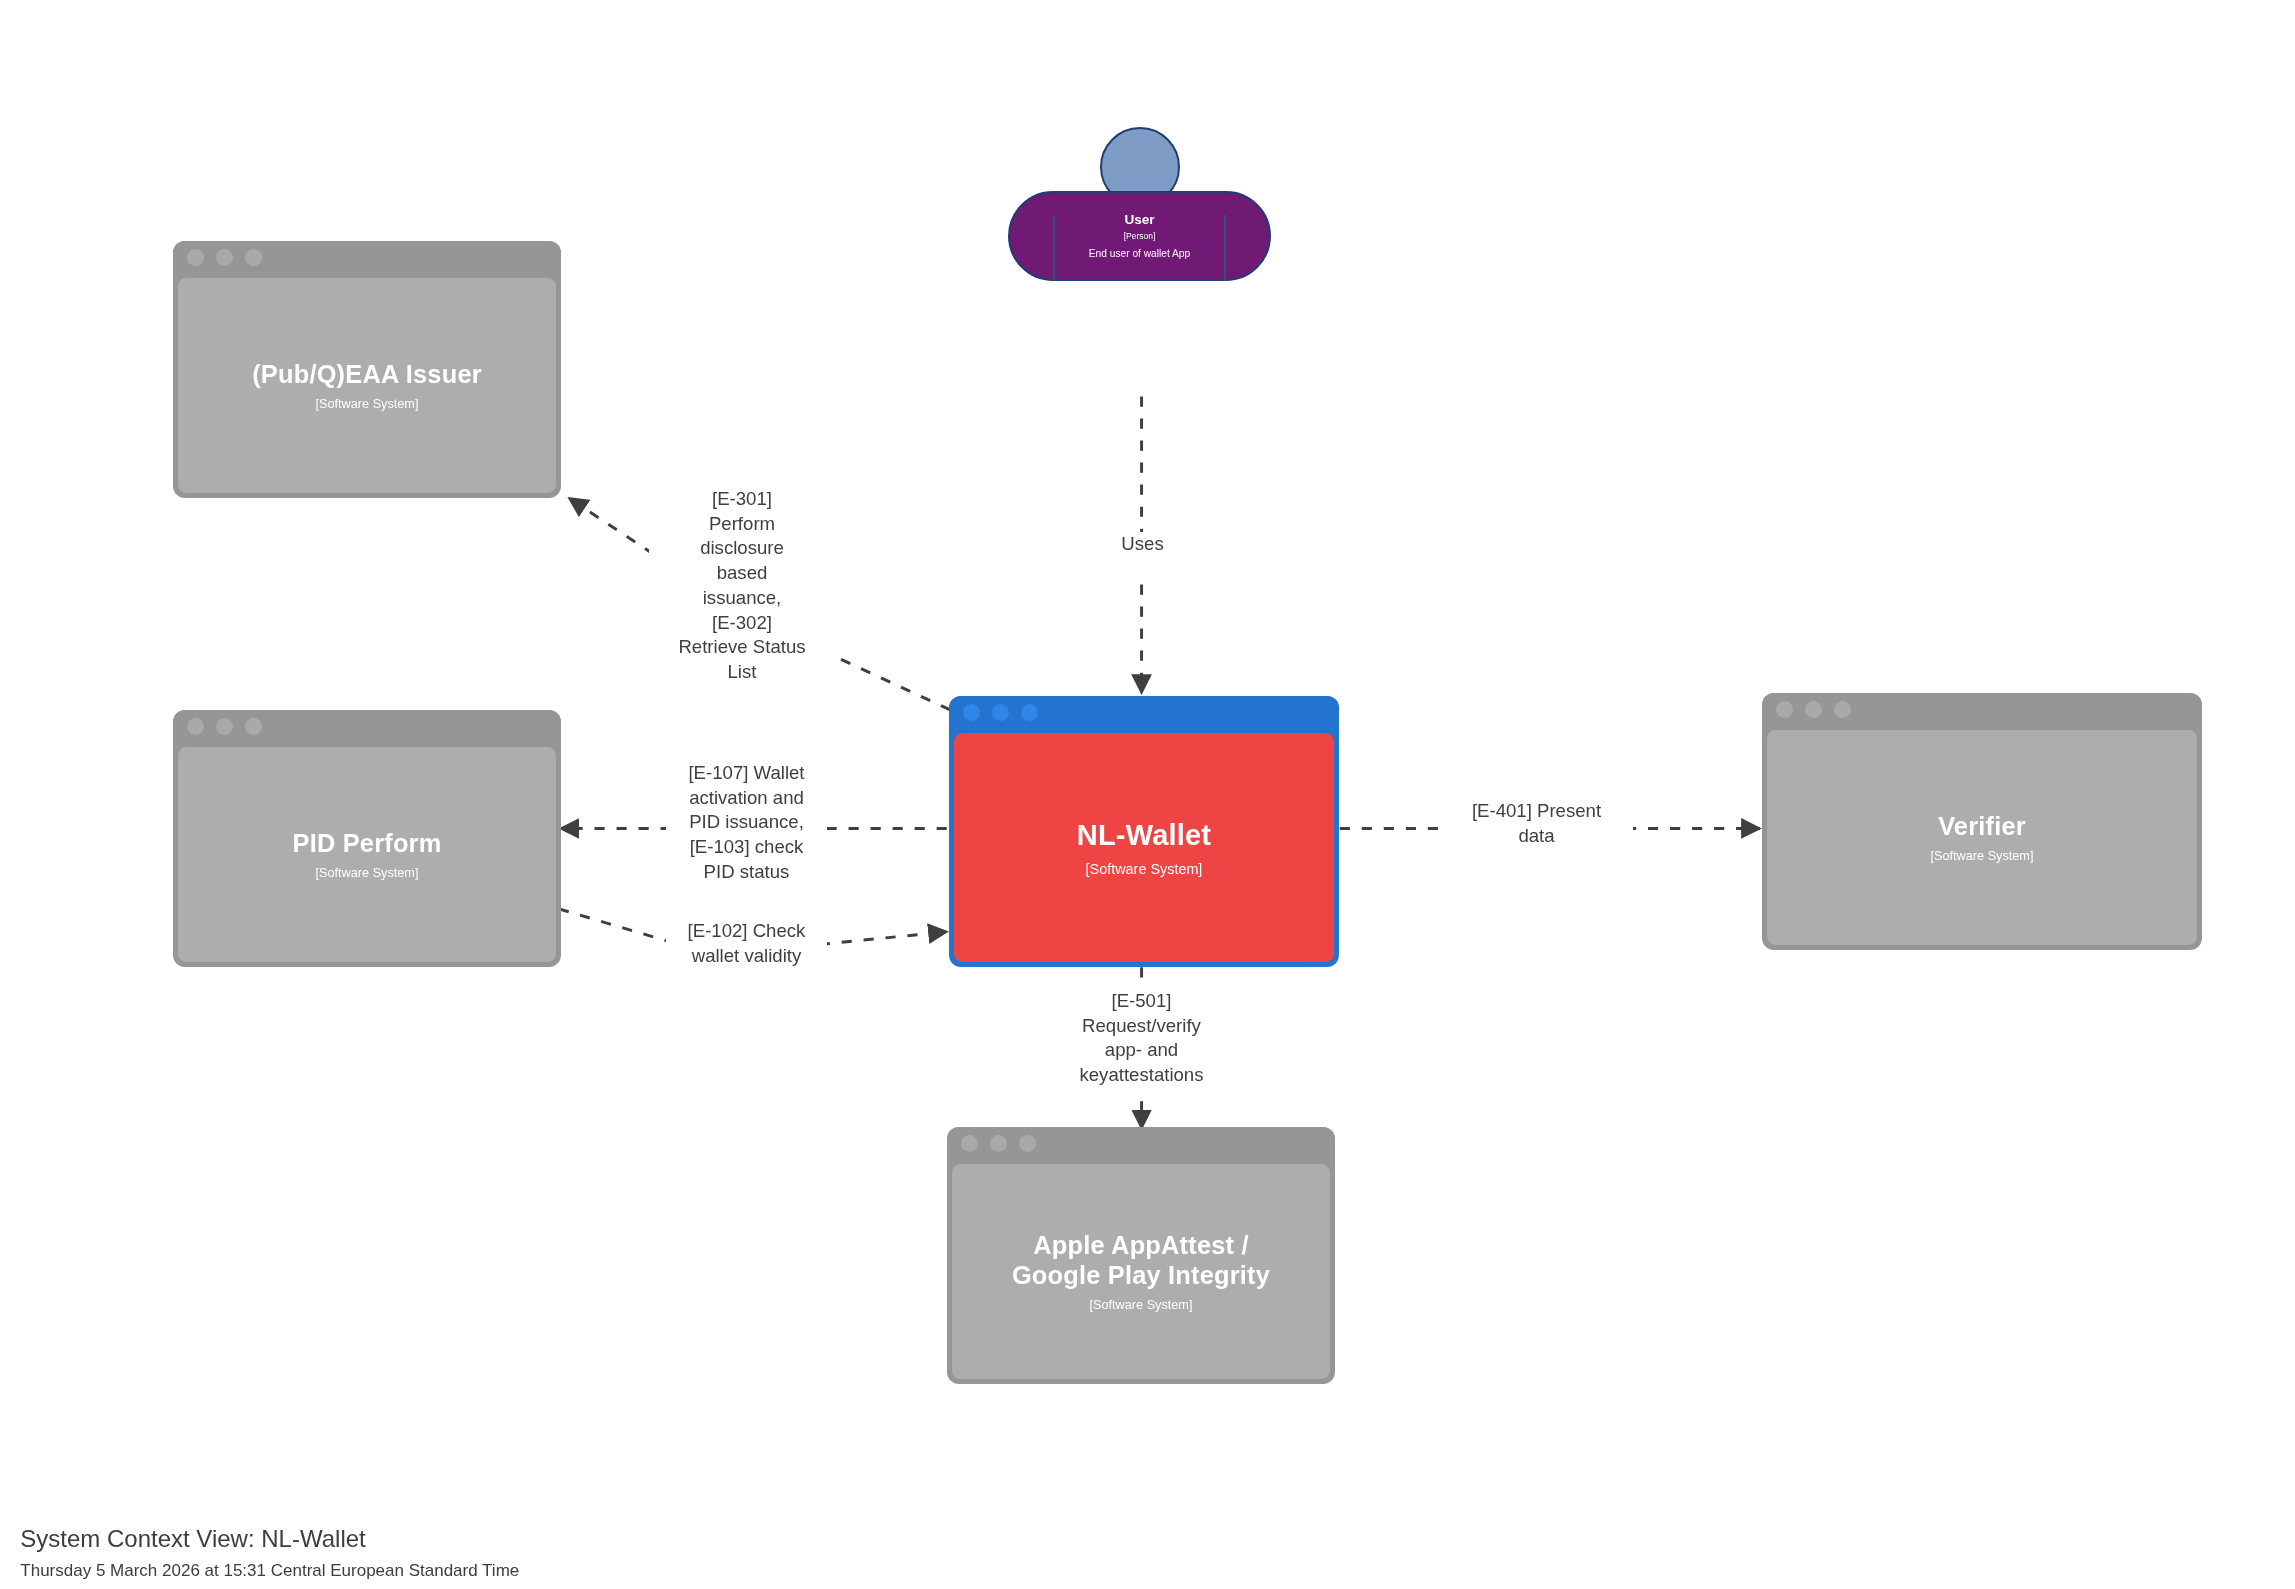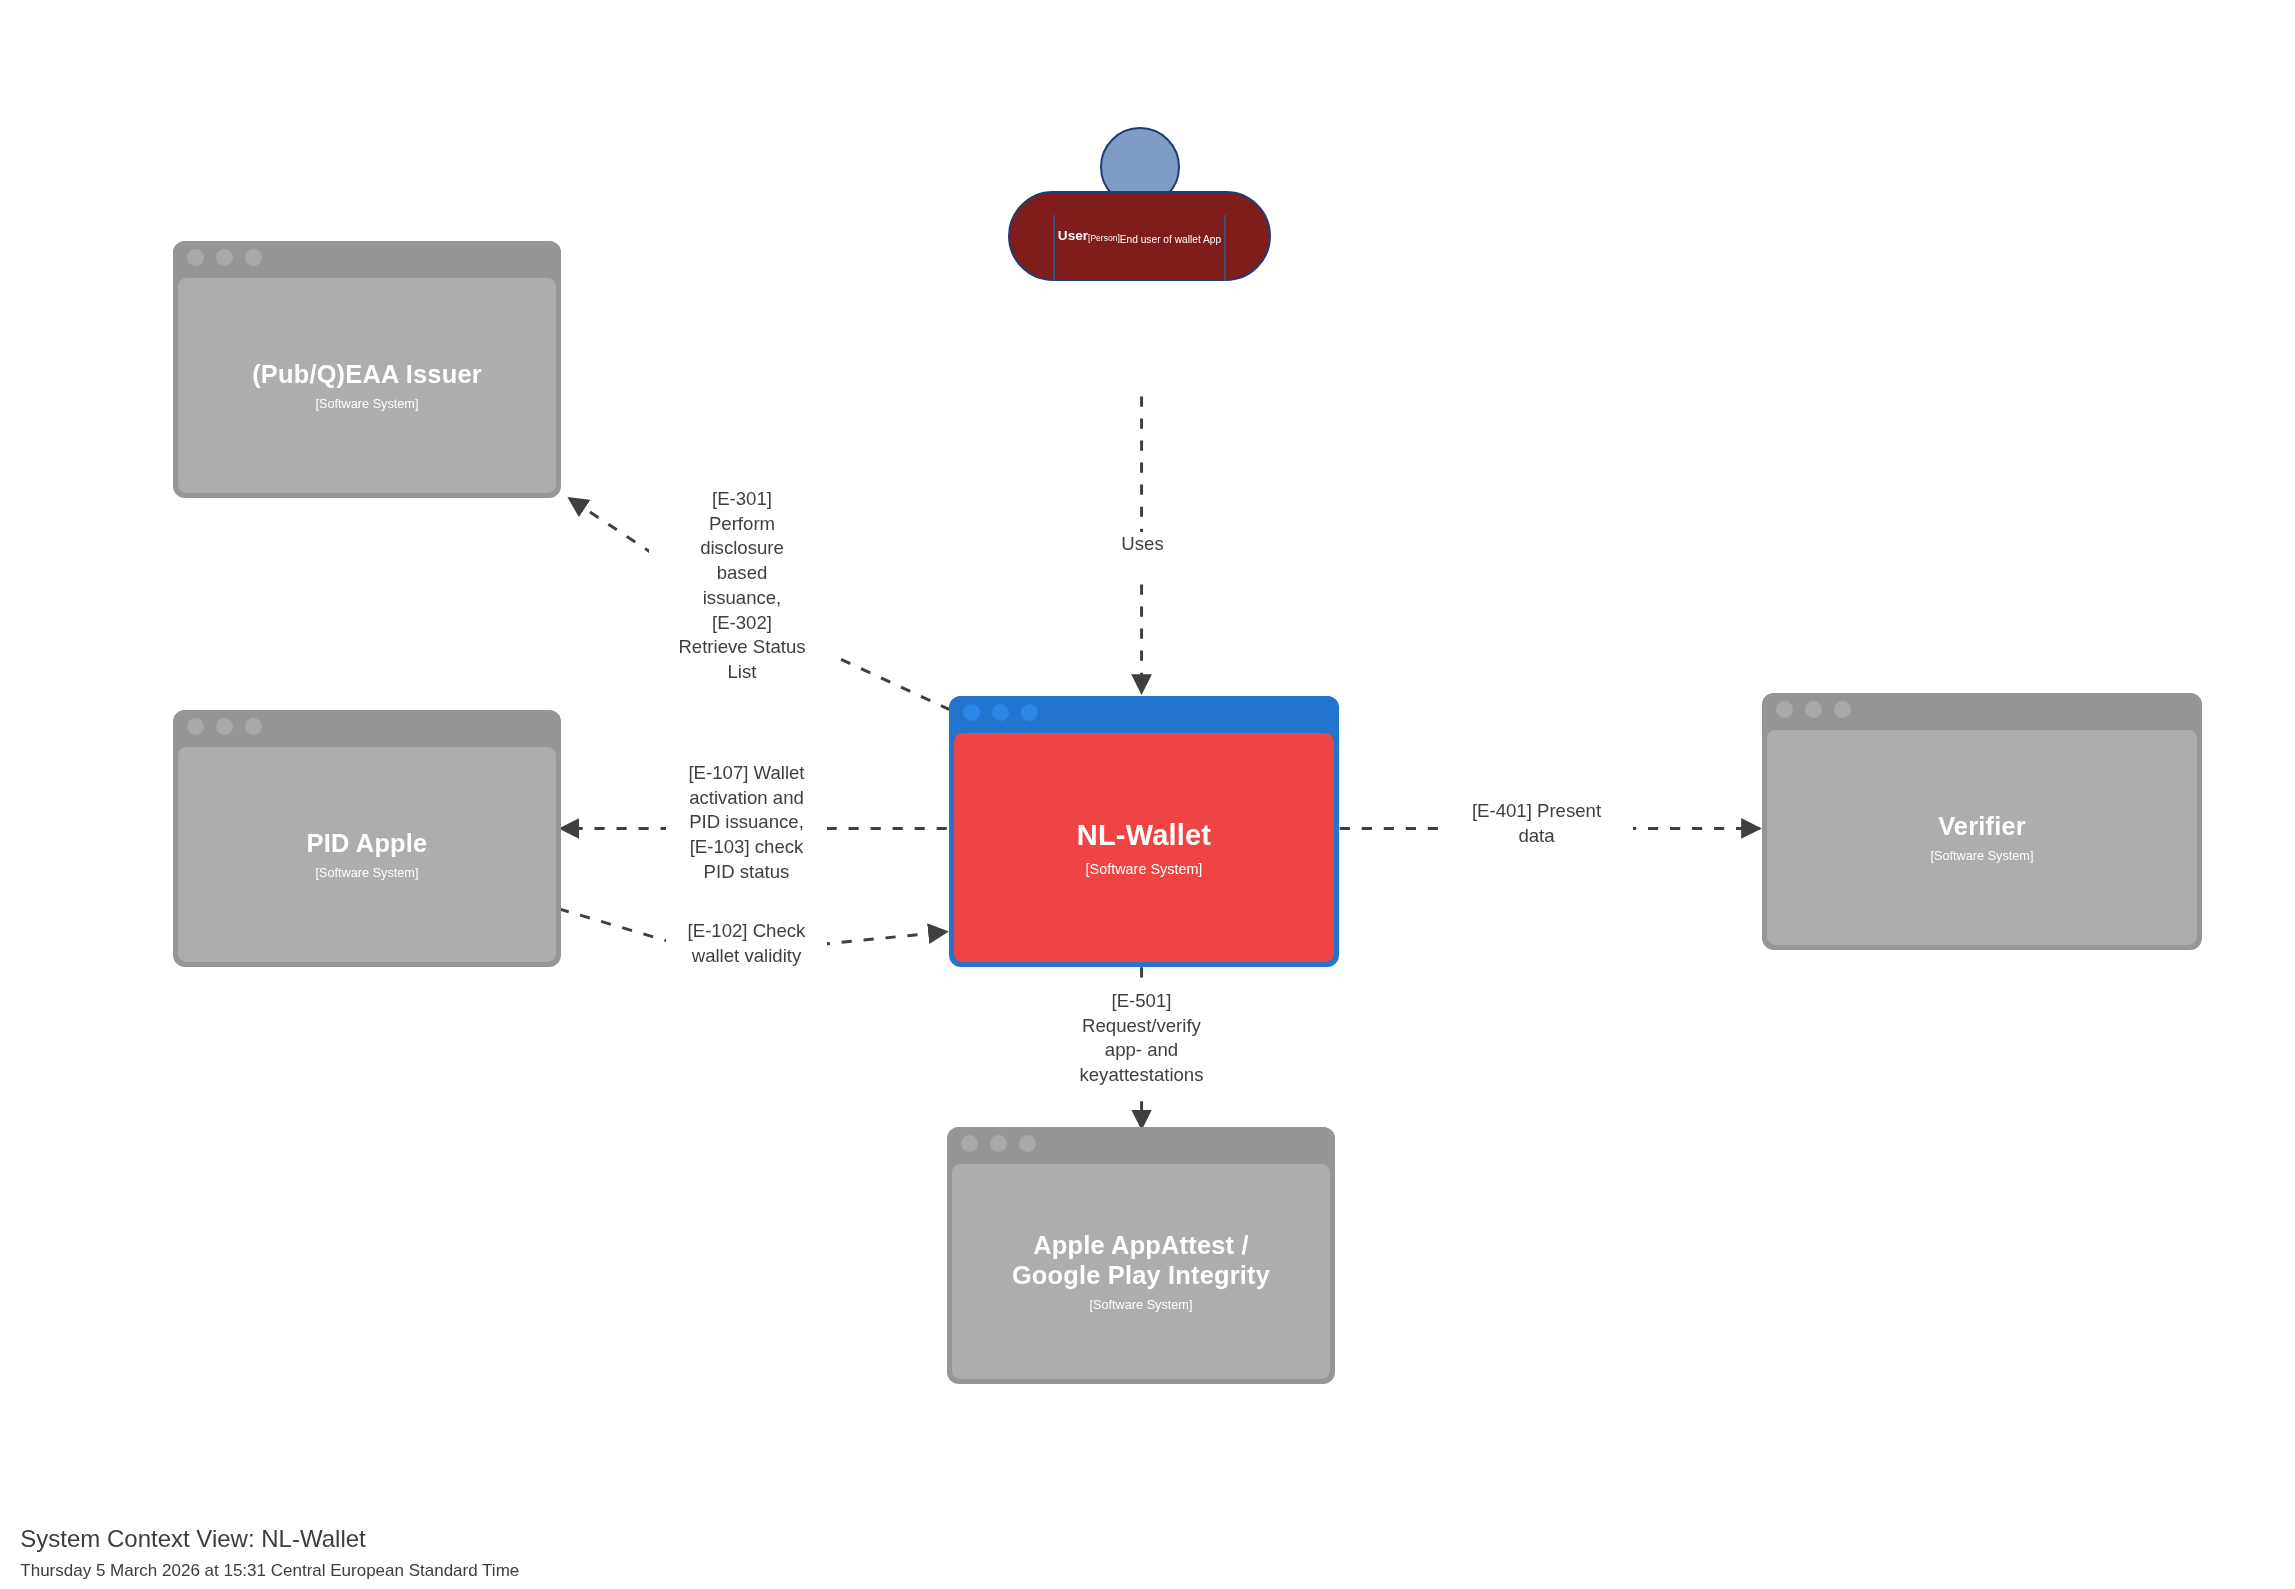--- a/index.html
+++ b/index.html
@@ -100,25 +100,26 @@
     box-sizing: border-box;
     z-index: 1;
   }
   .person-body {
     position: absolute;
     left: 0;
     top: 64px;
     width: 100%;
     height: 90px;
     border-radius: 46px;
-    background: #7f1d1d;
+    background: #701a75;
     border: 2.5px solid #1f3d70;
     box-sizing: border-box;
     z-index: 2;
     display: flex;
+    flex-direction: column;
     align-items: center;
     justify-content: center;
     text-align: left;
   }
   .person-arm {
     position: absolute;
     top: 88px;
     width: 1.7px;
     height: 66px;
     background: #31517f;
@@ -231,21 +232,21 @@
     </div>
   </div>
 
   <div class="sys-box grey" style="left:173px; top:710px; width:388px; height:257px;">
     <div class="sys-titlebar">
       <span class="dot"></span>
       <span class="dot"></span>
       <span class="dot"></span>
     </div>
     <div class="sys-body">
-      <div class="sys-name">PID Apple</div>
+      <div class="sys-name">PID Perform</div>
       <div class="sys-type">[Software System]</div>
     </div>
   </div>
 
   <div class="sys-box blue" style="left:949px; top:696px; width:390px; height:271px;">
     <div class="sys-titlebar">
       <span class="dot"></span>
       <span class="dot"></span>
       <span class="dot"></span>
     </div>

